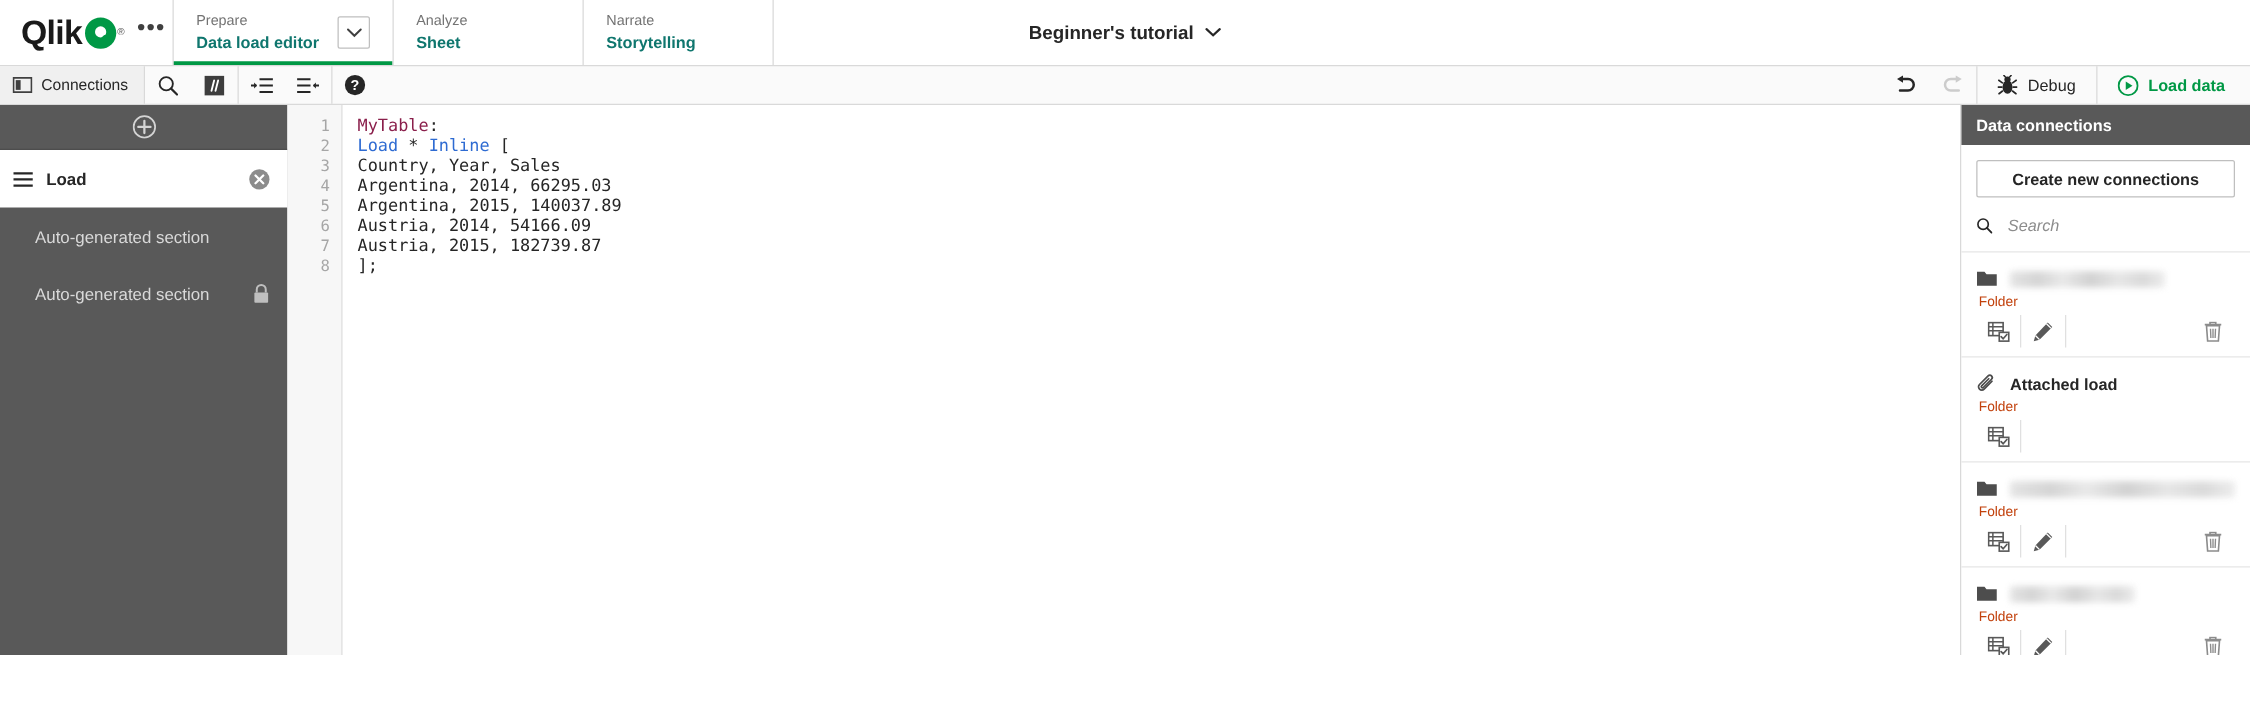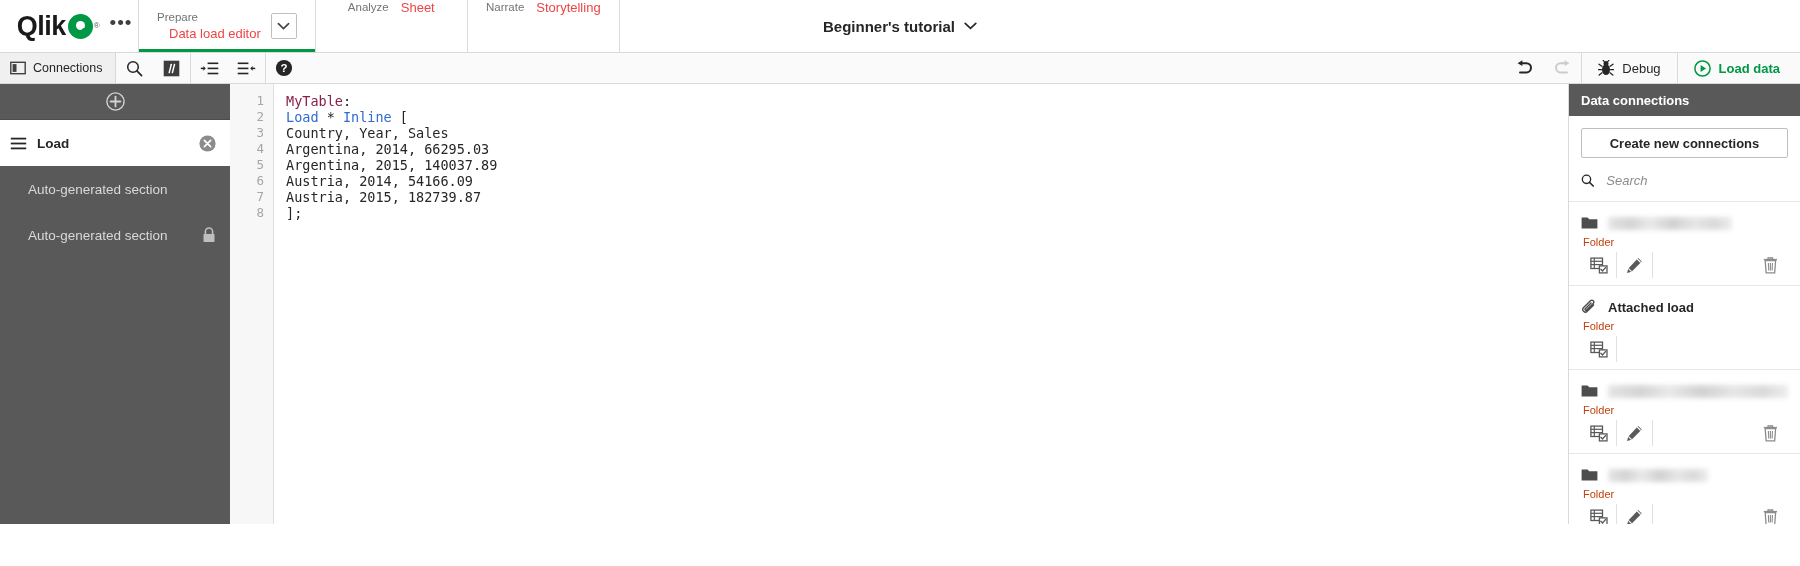--- a/index.html
+++ b/index.html
@@ -83,37 +83,37 @@
     color: #404040;
     font-size: 19px;
     letter-spacing: 1px;
     cursor: pointer;
     padding-bottom: 6px;
   }
   .navtab {
     padding: 0 18px 0 18px;
     min-width: 150px;
     display: flex;
+    flex-direction: column;
     justify-content: center;
     border-left: 1px solid #d9d9d9;
     position: relative;
     cursor: pointer;
   }
   .navtab .small {
     font-size: 11.5px;
     color: #737373;
     line-height: 15px;
     margin-bottom: 1px;
   }
   .navtab .big {
     font-size: 13px;
-    color: #ef4444;
-    font-weight: normal;
+    color: #0f766e;
+    font-weight: bold;
     line-height: 16px;
-    margin-left: 12px;
   }
   .navtab.active:after {
     content: "";
     position: absolute;
     left: 0; right: 0; bottom: 0;
     height: 3px;
     background: #009845;
   }
   .navtab-prepare { min-width: 176px; display: flex; flex-direction: row; align-items: center; }
   .navtab-prepare .labels { display: flex; flex-direction: column; flex: 1; }

